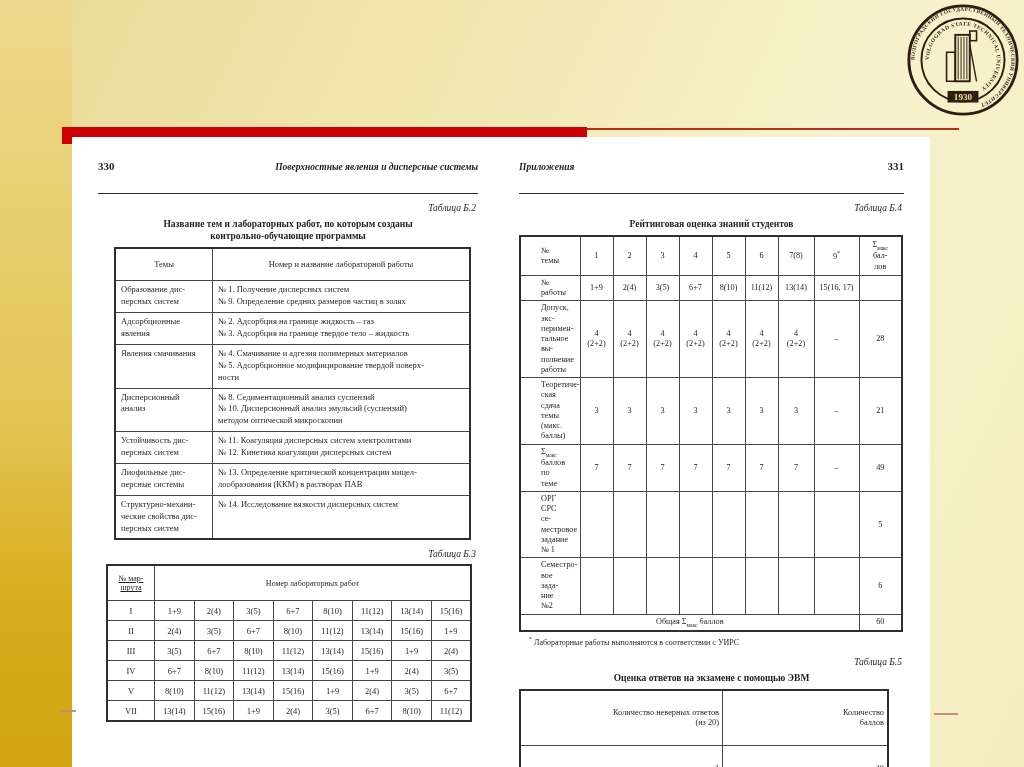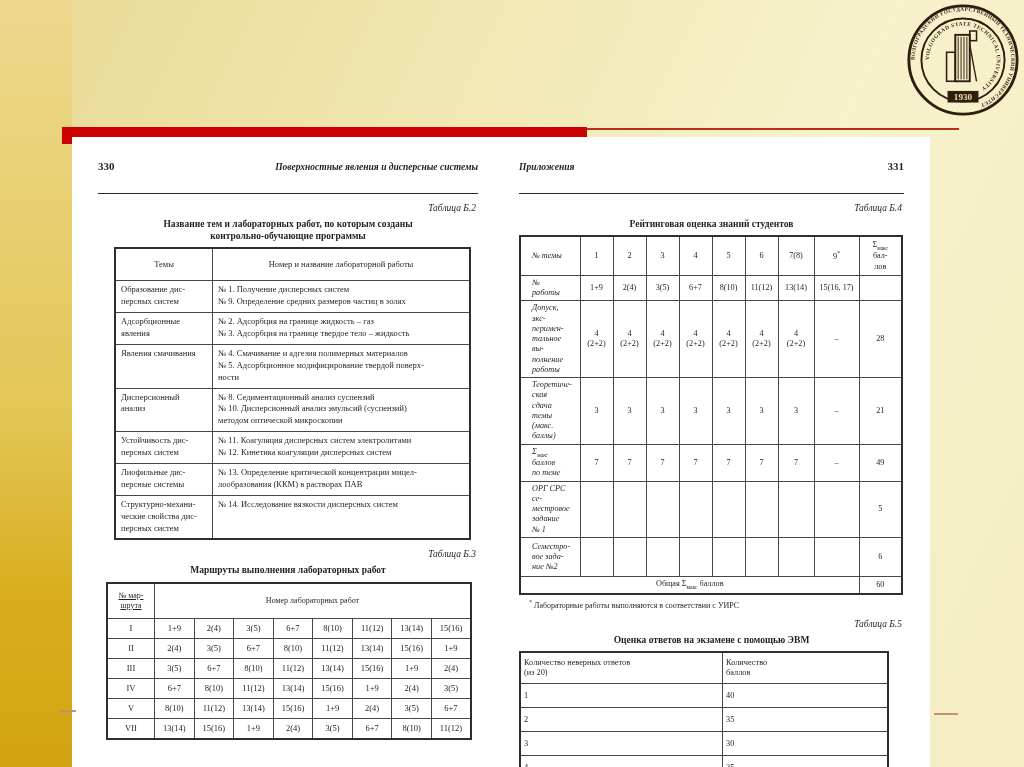--- a/index.html
+++ b/index.html
@@ -35,32 +35,32 @@
   .b2 td{padding:3px 5px 4px 5px;vertical-align:top;line-height:1.4;}
   .b2 .hd td{text-align:center;vertical-align:middle;height:24px;line-height:1.2;}
 
   .b3{width:366px;margin-left:8px;table-layout:fixed;}
   .b3 td{text-align:center;vertical-align:middle;padding:1px 1px;height:17px;}
   .b3 .hd td{height:32px;font-size:8px;line-height:1.2;}
   .b3 .c0{width:44px;text-decoration:underline;}
 
   .b4{width:382px;table-layout:fixed;}
   .b4 td{text-align:center;vertical-align:middle;font-size:8.2px;padding:2px 1px;line-height:1.25;}
-  .b4 .lbl{text-align:left;padding:2px 11px;font-style:italic;}
+  .b4 .lbl{text-align:left;padding:2px 20px;}
   .b4 .hd td{height:34px;}
   .b4 .r-dopusk td{height:56px;}
   .b4 .r-teor td{height:42px;}
   .b4 .r-sum td{height:24px;}
   .b4 .r-org td,.b4 .r-sem td{height:34px;}
   sub{font-size:5.5px;}
   sup{font-size:6px;}
 
   .footnote{font-size:8px;margin:4px 0 0 10px;}
   .b5{width:370px;table-layout:fixed;}
-  .b5 td{text-align:left;vertical-align:middle;padding:2px 3px;height:19px;font-size:8.3px;}
+  .b5 td{text-align:right;vertical-align:middle;padding:14px 3px;height:19px;font-size:8.3px;}
   .b5 .hd td{height:26px;line-height:1.25;}
   .b5 .c0{width:53%;}
 
   .seal{position:absolute;right:2px;top:2px;width:118px;height:116px;}
 </style>
 </head>
 <body>
 
 <div class="left-strip"></div>
 <div class="red-bar"></div>
@@ -137,21 +137,20 @@
       <td>№ 13. Определение критической концентрации мицел-<br>лообразования (ККМ) в растворах ПАВ</td>
     </tr>
     <tr>
       <td class="c1">Структурно-механи-<br>ческие свойства дис-<br>персных систем</td>
       <td>№ 14. Исследование вязкости дисперсных систем</td>
     </tr>
   </tbody>
     </table>
 
   <div class="tbl-caption">Таблица Б.3</div>
-  <div class="tbl-title">Маршруты выполнения лабораторных работ</div>
 
   <table class="b3">
     <tbody>
         <tr class="hd">
       <td class="c0">№ мар-<br>шрута</td>
       <td colspan="8">Номер лабораторных работ</td>
     </tr>
     </tbody>
       <tbody>
         <tr>

